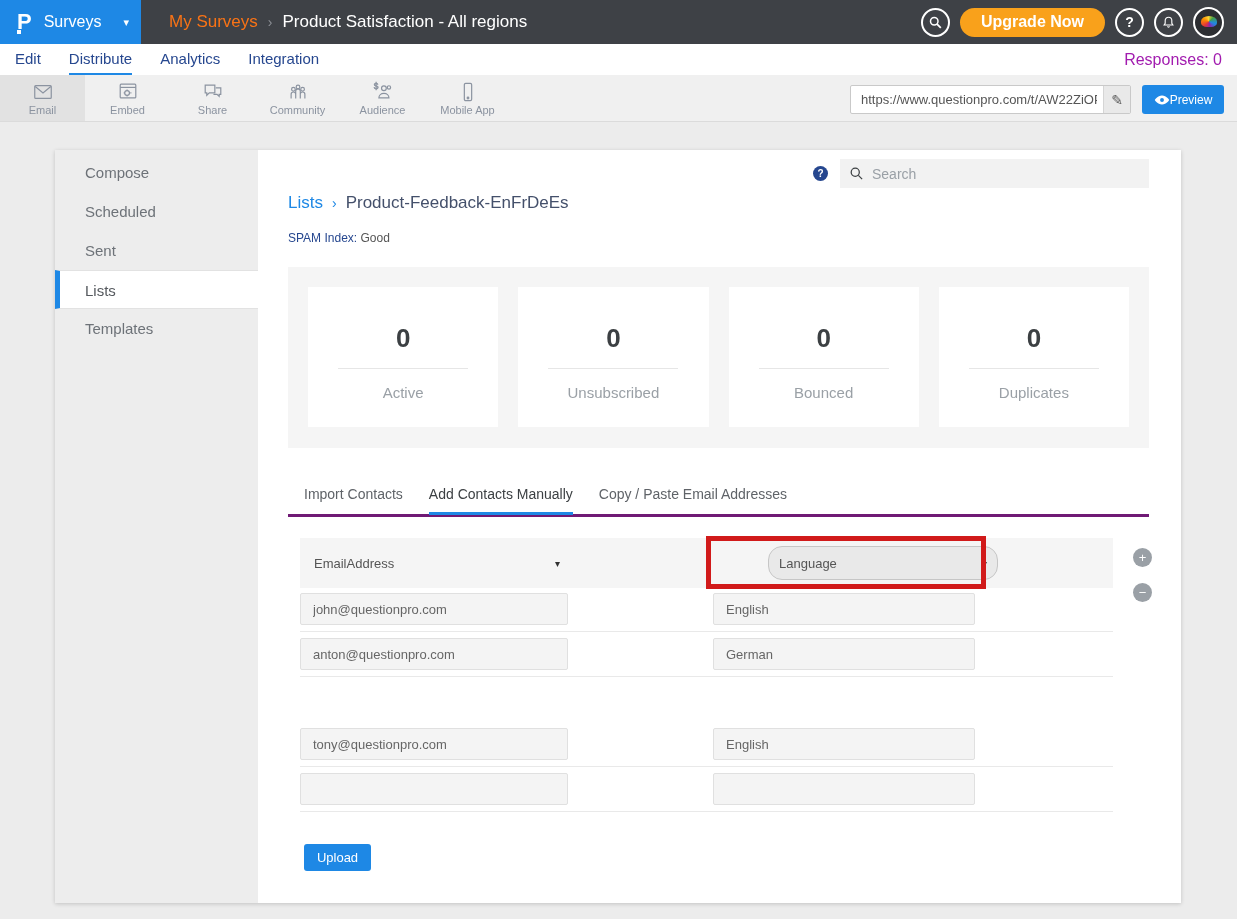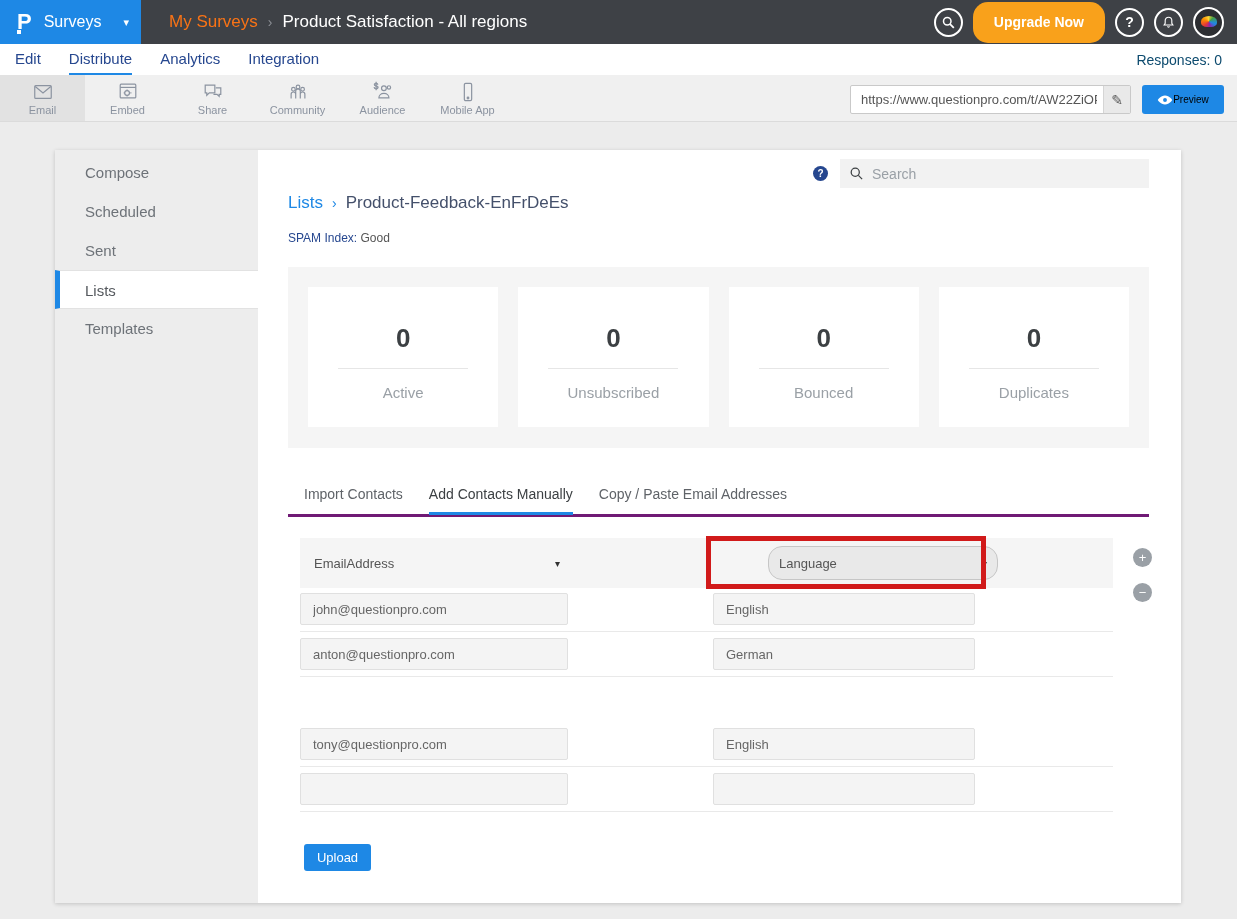--- a/index.html
+++ b/index.html
@@ -12,39 +12,39 @@
   .logo { position:relative; font-size:22px; font-weight:bold; line-height:1; }
   .logo::after { content:""; position:absolute; left:0; bottom:-1px; width:4px; height:4px; background:#fff; }
   .brand-label { font-size:16px; margin-left:12px; }
   .brand-caret { margin-left:auto; font-size:11px; }
   .crumbs { margin-left:28px; display:flex; align-items:center; gap:10px; font-size:17px; white-space:nowrap; }
   .crumb-parent { color:#f97316; cursor:pointer; }
   .crumb-sep { color:#8d9096; font-size:14px; }
   .crumb-current { color:#fff; }
   .top-actions { margin-left:auto; display:flex; align-items:center; gap:10px; padding-right:13px; }
   .circle-btn { width:29px; height:29px; border:2px solid #fff; border-radius:50%; color:#fff; display:flex; align-items:center; justify-content:center; font-size:14px; font-weight:bold; cursor:pointer; background:transparent; flex:none; }
-  .upgrade-btn { height:41px; padding:0 21px; border:none; border-radius:15px; background:#f9a11b; color:#fff; font-weight:bold; font-size:14px; font-family:inherit; cursor:pointer;text-align:center; }
+  .upgrade-btn { height:29px; padding:0 21px; border:none; border-radius:15px; background:#f9a11b; color:#fff; font-weight:bold; font-size:16px; font-family:inherit; cursor:pointer;text-align:center; }
   .avatar { width:31px; height:31px; border:2px solid #fff; border-radius:50%; background:#2c2e32; position:relative; overflow:hidden; cursor:pointer; flex:none; }
   .avatar i { position:absolute; left:6px; top:7px; width:16px; height:11px; border-radius:60% 60% 45% 45%; background:conic-gradient(from 230deg,#e53935,#fb8c00,#fdd835,#43a047,#1e88e5,#8e24aa,#e53935); display:block; }
 
   
   .subnav { position:absolute; top:44px; left:0; right:0; height:31px; background:#fff; display:flex; align-items:stretch; gap:28px; padding:0 15px; }
   .subnav-item { display:flex; align-items:center; color:#26478f; font-size:15px; border-bottom:2px solid transparent; cursor:pointer; }
   .subnav-item.active { border-bottom-color:#1e88e5; }
-  .responses { margin-left:auto; display:flex; align-items:center; color:#0c4a6e; font-size:14px; }
+  .responses { margin-left:auto; display:flex; align-items:center; color:#a21caf; font-size:16px; }
 
   
   .channelbar { position:absolute; top:75px; left:0; right:0; height:47px; background:#f0f0f0; border-bottom:1px solid #dbdbdb; display:flex; }
   .channel { width:85px; display:flex; flex-direction:column; align-items:center; justify-content:center; gap:1px; color:#8b93a0; font-size:11px; cursor:pointer; }
   .channel.active { background:#e2e2e2; }
   .channel svg { width:24px; height:22px; stroke:#8b93a0; fill:none; stroke-width:1.3; }
   .url-box { position:absolute; top:85px; left:850px; width:281px; height:29px; background:#fff; border:1px solid #c9c9c9; border-radius:2px; display:flex; align-items:center; }
   .url-box input { flex:1; border:none; outline:none; background:transparent; font-family:inherit; font-size:13px; color:#555; padding:0 6px 0 10px; min-width:0; }
   .pencil-seg { width:27px; height:100%; background:#e9e9e9; border-left:1px solid #d5d5d5; display:flex; align-items:center; justify-content:center; color:#555; font-size:14px; cursor:pointer; }
-  .preview-btn { position:absolute; top:85px; left:1142px; width:82px; height:29px; background:#1e88e5; border:none; border-radius:3px; color:#000000; font-size:10px; font-family:inherit; display:flex; align-items:center; justify-content:center; cursor:pointer; }
+  .preview-btn { position:absolute; top:85px; left:1142px; width:82px; height:29px; background:#1e88e5; border:none; border-radius:3px; color:#ffffff; font-size:12px; font-family:inherit; display:flex; align-items:center; justify-content:center; cursor:pointer; }
   .preview-btn svg { width:16px; height:12px; }
 
   
   .panel { position:absolute; left:55px; top:150px; width:1126px; height:753px; background:#fff; box-shadow:0 1px 4px rgba(0,0,0,.18); }
   .side { position:absolute; left:0; top:0; width:203px; height:100%; background:#ededed; padding-top:3px; }
   .side-item { height:39px; line-height:39px; padding-left:30px; font-size:15px; color:#6d7278; cursor:pointer; }
   .side-item.active { background:#fff; border-left:5px solid #1e88e5; border-top:1px solid #e2e2e2; border-bottom:1px solid #e2e2e2; padding-left:25px; color:#55595e; }
 
   .help-dot { position:absolute; left:758px; top:16px; width:15px; height:15px; border-radius:50%; background:#26478f; color:#fff; font-size:10px; font-weight:bold; display:flex; align-items:center; justify-content:center; cursor:pointer; }
   .search-box { position:absolute; left:785px; top:9px; width:309px; height:29px; background:#f2f2f2; display:flex; align-items:center; padding:0 9px; gap:8px; }

